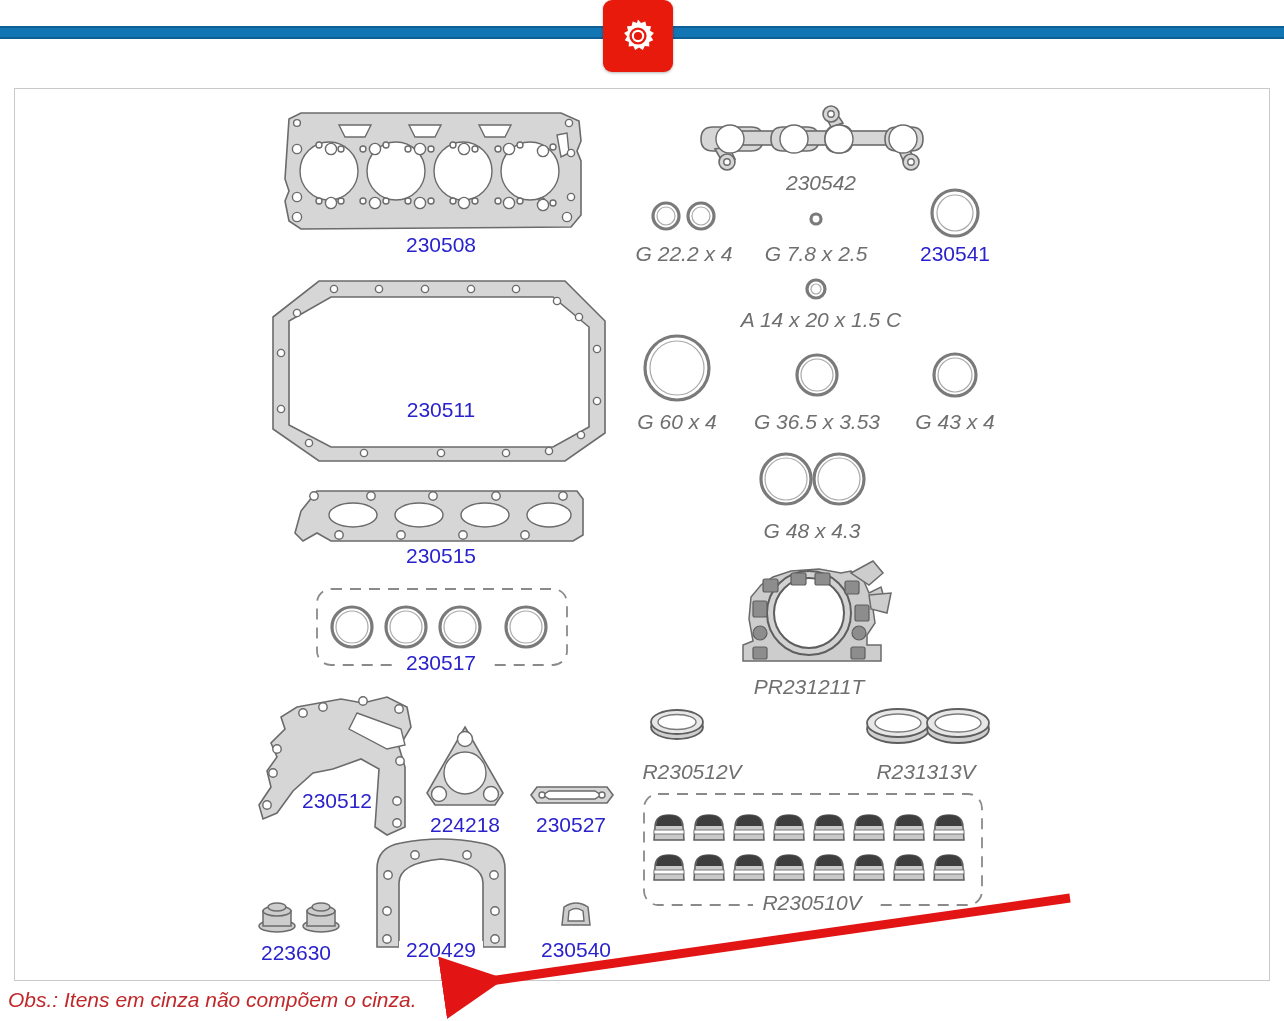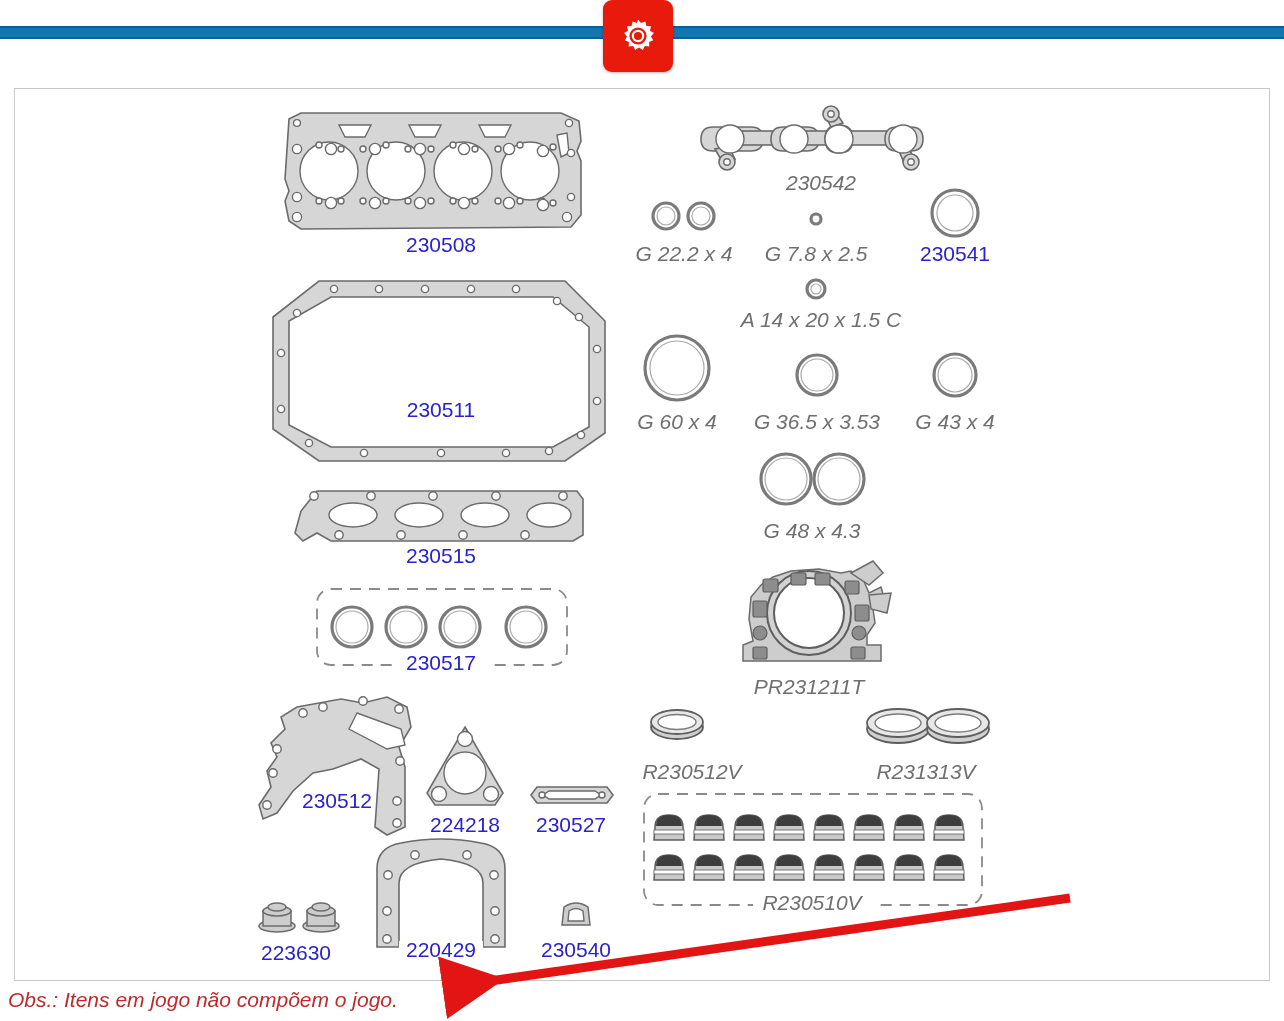--- a/index.html
+++ b/index.html
@@ -506,13 +506,13 @@
 
 <svg id="annotation-arrow">
   <defs>
     <marker id="arrowhead" markerWidth="7" markerHeight="7" refX="5.6" refY="3.5" orient="auto">
       <polygon points="0 3.5, 7 0, 7 7" fill="#e21414"></polygon>
     </marker>
   </defs>
   <line id="arrow-line" x1="1070" y1="898" x2="455" y2="986" stroke="#e21414" stroke-width="9" marker-end="url(#arrowhead)"></line>
 </svg>
 
-<div id="obs-note">Obs.: Itens em jogo não compõem o jogo.</div>
+<div id="obs-note">Obs.: Itens em cinza não compõem o cinza.</div>
 
 </body></html>

